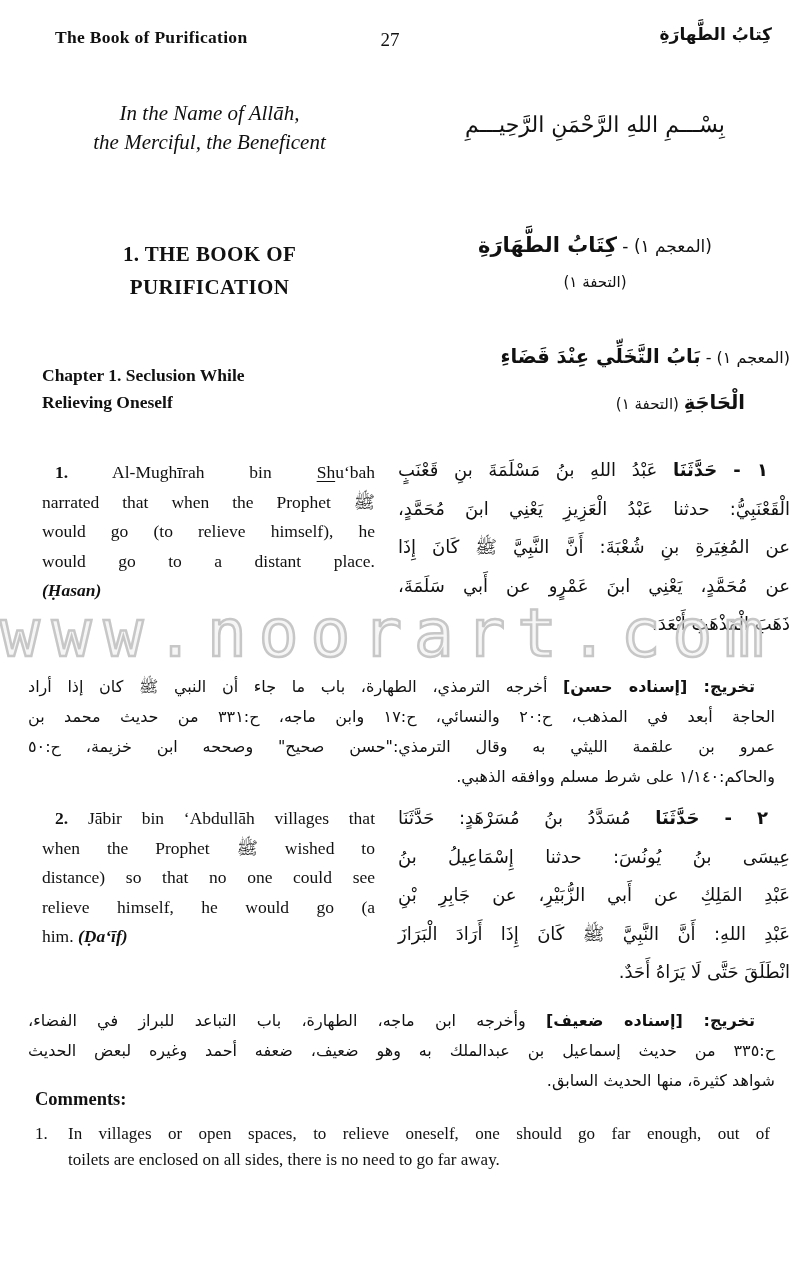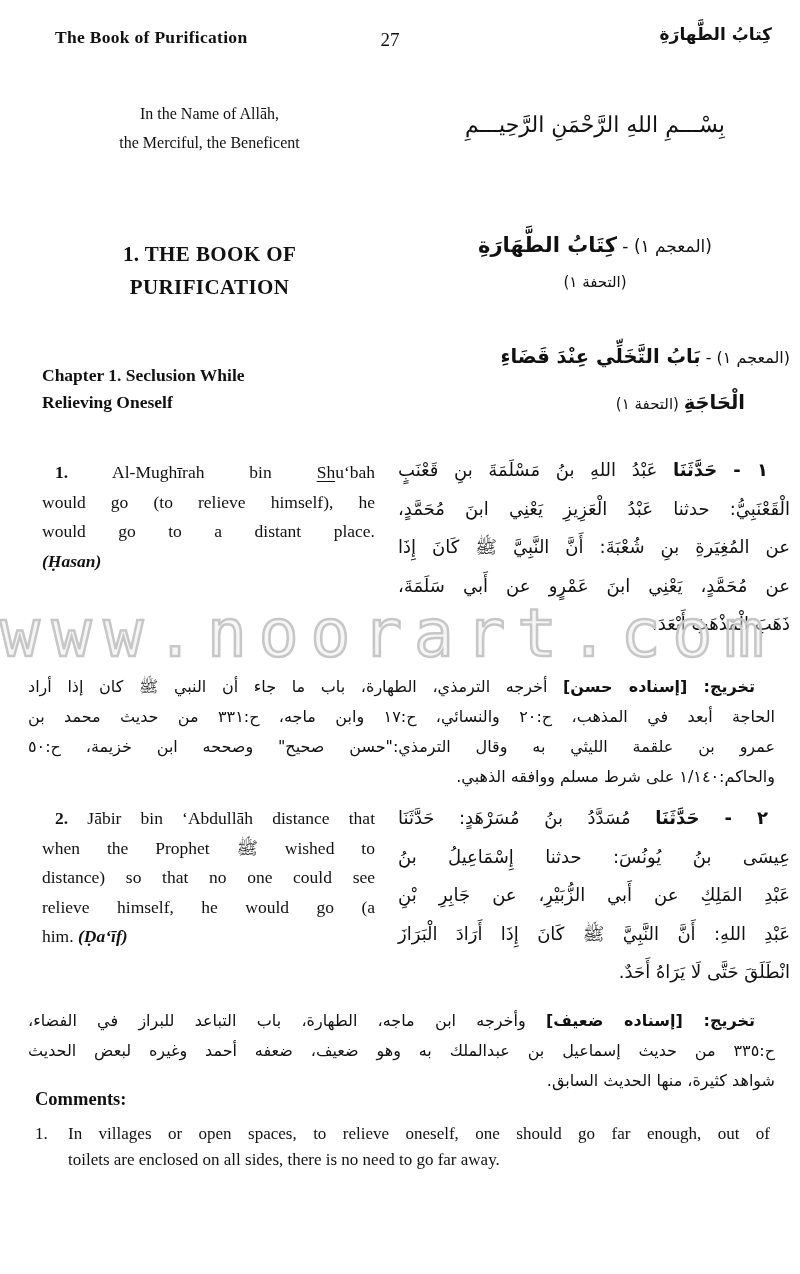--- a/index.html
+++ b/index.html
@@ -19,21 +19,21 @@
   .jl { text-align: justify; text-align-last: justify; }
   .line { display: block; }
 
   
   .hdr-en { left: 55px; top: 27px; font-size: 17.5px; font-weight: bold; letter-spacing: 0.3px; }
   .hdr-num { left: 370px; top: 29px; font-size: 19px; width: 40px; text-align: center; }
   .hdr-ar { right: 28px; top: 24px; font-size: 17px; font-weight: bold; }
 
   
   .bas-en { left: 42px; top: 99px; width: 335px; text-align: center;
-            font-size: 16px; line-height: 29px; }
+            font-size: 21px; font-style: italic; line-height: 29px; }
   .bas-ar { left: 400px; top: 94px; width: 390px; text-align: center;
             font-size: 22px; font-weight: 300; letter-spacing: 1px; margin-top: 18px; }
 
   
   .book-en { left: 42px; top: 238px; width: 335px; text-align: center;
              font-size: 21px; font-weight: bold; line-height: 33px; letter-spacing: 0.4px; }
   .book-ar { left: 400px; top: 233px; width: 390px; text-align: center; font-size: 17px; }
   .book-ar .t { font-size: 21px; font-weight: bold; }
   .book-ar .sub { font-size: 15px; margin-top: 16px; }
 
@@ -109,20 +109,21 @@
   <span class="line">Chapter 1. Seclusion While</span>
   <span class="line">Relieving Oneself</span>
 </div>
 <div class="abs chap-ar ar">
   <div class="line"><span>(المعجم ١) - </span><span class="t">بَابُ التَّخَلِّي عِنْدَ قَضَاءِ</span></div>
   <div class="line l2"><span class="t">الْحَاجَةِ</span><span class="sub"> (التحفة ١)</span></div>
 </div>
 
 <div class="abs h-en h1-en en">
   <div class="line jl indent"><span class="b">1.</span><span> Al-Mughīrah bin </span><span class="u">Sh</span><span>u‘bah</span></div>
+  <div class="line jl">narrated that when the Prophet ﷺ</div>
   <div class="line jl">would go (to relieve himself), he</div>
   <div class="line jl">would go to a distant place.</div>
   <div class="line"><span class="grade">(Ḥasan)</span></div>
 </div>
 
 <div class="abs h-ar h1-ar ar">
   <div class="line jl indent"><span class="b">١ - حَدَّثَنَا</span><span> عَبْدُ اللهِ بنُ مَسْلَمَةَ بنِ قَعْنَبٍ</span></div>
   <div class="line jl">الْقَعْنَبِيُّ: حدثنا عَبْدُ الْعَزِيزِ يَعْنِي ابنَ مُحَمَّدٍ،</div>
   <div class="line jl">عن المُغِيَرةِ بنِ شُعْبَةَ: أَنَّ النَّبِيَّ ﷺ كَانَ إِذَا</div>
   <div class="line jl">عن مُحَمَّدٍ، يَعْنِي ابنَ عَمْرٍو عن أَبي سَلَمَةَ،</div>
@@ -130,21 +131,21 @@
 </div>
 
 <div class="abs tak tak1 ar">
   <div class="line jl indent"><span class="b">تخريج: </span><span class="b">[إسناده حسن]</span><span> أخرجه الترمذي، الطهارة، باب ما جاء أن النبي ﷺ كان إذا أراد</span></div>
   <div class="line jl">الحاجة أبعد في المذهب، ح:٢٠ والنسائي، ح:١٧ وابن ماجه، ح:٣٣١ من حديث محمد بن</div>
   <div class="line jl">عمرو بن علقمة الليثي به وقال الترمذي:"حسن صحيح" وصححه ابن خزيمة، ح:٥٠</div>
   <div class="line last">والحاكم:١/١٤٠ على شرط مسلم ووافقه الذهبي.</div>
 </div>
 
 <div class="abs h-en h2-en en">
-  <div class="line jl indent"><span class="b">2.</span><span> Jābir bin ‘Abdullāh distance that</span></div>
+  <div class="line jl indent"><span class="b">2.</span><span> Jābir bin ‘Abdullāh villages that</span></div>
   <div class="line jl">when the Prophet ﷺ wished to</div>
   <div class="line jl">distance) so that no one could see</div>
   <div class="line jl">relieve himself, he would go (a</div>
   <div class="line"><span>him. </span><span class="grade">(Ḍa‘īf)</span></div>
 </div>
 
 <div class="abs h-ar h2-ar ar">
   <div class="line jl indent"><span class="b">٢ - حَدَّثَنَا</span><span> مُسَدَّدُ بنُ مُسَرْهَدٍ: حَدَّثَنَا</span></div>
   <div class="line jl">عِيسَى بنُ يُونُسَ: حدثنا إِسْمَاعِيلُ بنُ</div>
   <div class="line jl">عَبْدِ المَلِكِ عن أَبي الزُّبَيْرِ، عن جَابِرِ بْنِ</div>

